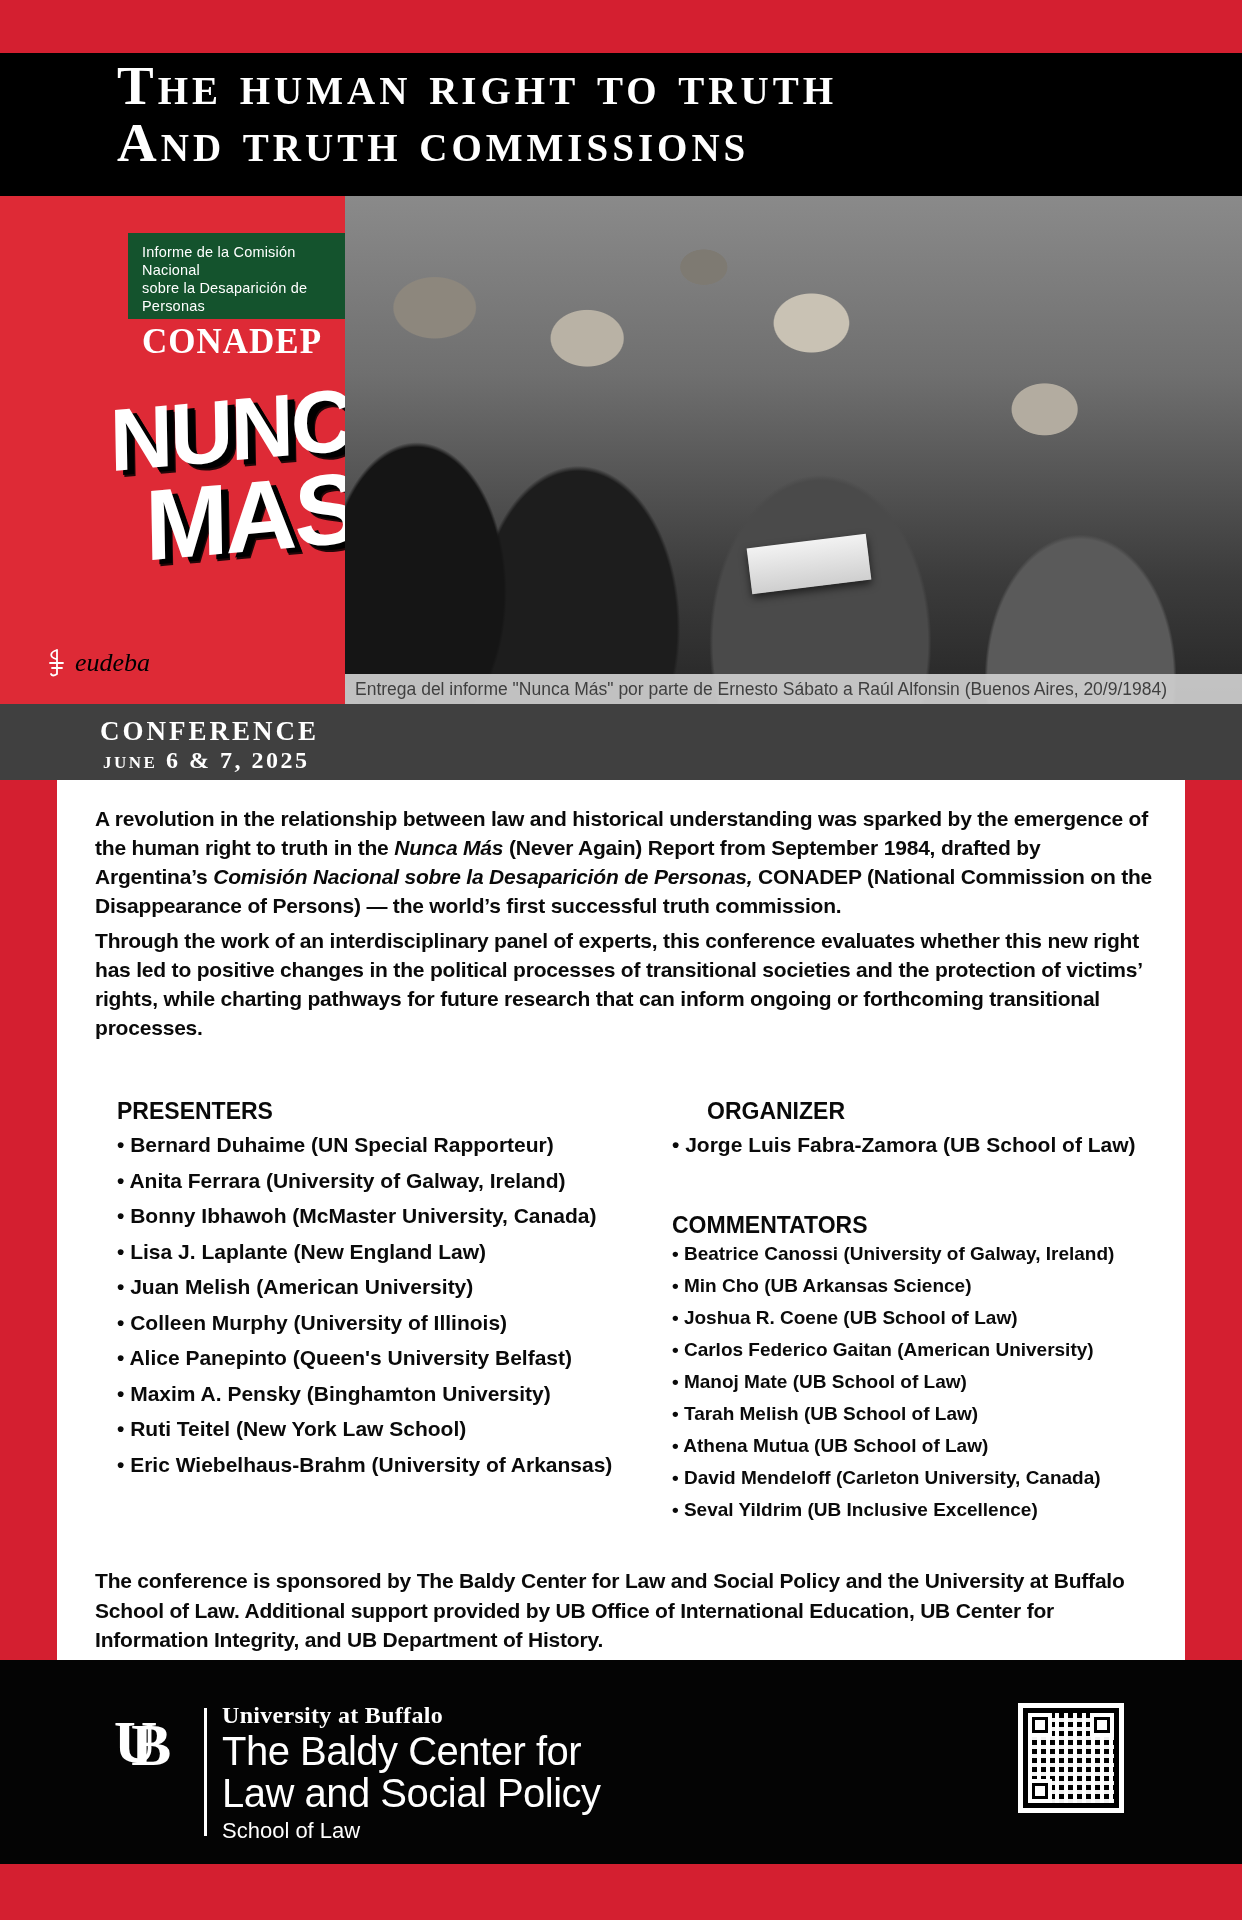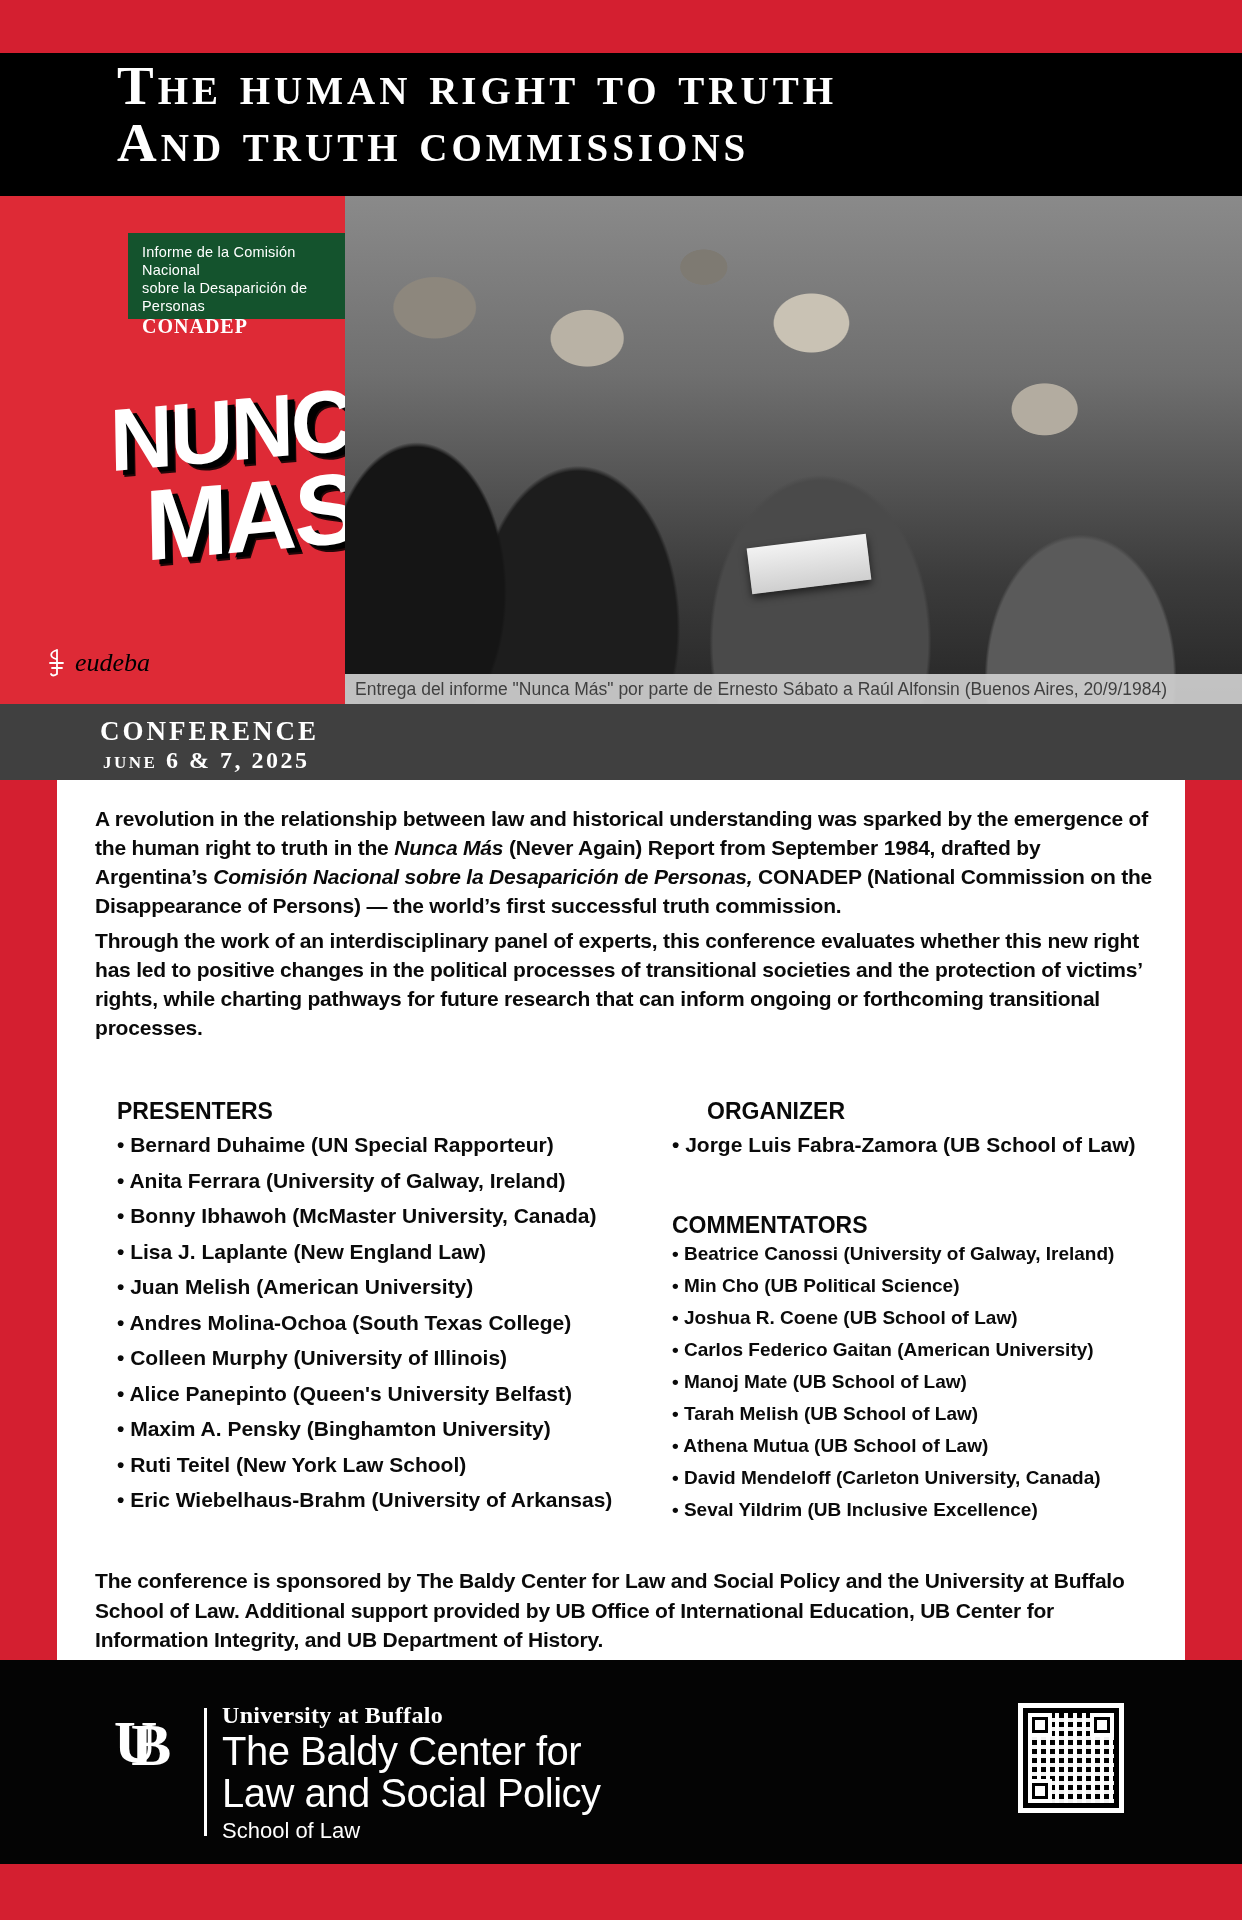--- a/index.html
+++ b/index.html
@@ -17,21 +17,21 @@
     text-transform:lowercase;
   }
   .poster-title .tl{display:block;}
   .poster-title .tl::first-letter{text-transform:uppercase;}
   
   .media-row{position:absolute;left:0;top:196px;width:1242px;height:508px;}
   
   .book-cover{position:absolute;left:0;top:0;width:345px;height:508px;background:#de2a36;overflow:hidden;}
   .conadep-box{position:absolute;left:128px;top:37px;width:217px;height:86px;background:#14532d;color:#fff;padding:10px 0 0 14px;box-sizing:border-box;}
   .conadep-box .ln{font-size:14.5px;line-height:18px;letter-spacing:.2px;}
-  .conadep-box .acr{font-family:"Liberation Serif",serif;font-size:20px;font-weight:700;letter-spacing:1px;margin-top:0;}
+  .conadep-box .acr{font-family:"Liberation Serif",serif;font-size:35px;font-weight:700;letter-spacing:1px;margin-top:7px;}
   .nunca-mas{
     position:absolute;left:110px;top:192px;color:#fff;
     font-weight:700;transform:rotate(-5deg) skewX(-4deg);
     text-shadow:7px 5px 0 #000,8px 7px 0 rgba(0,0,0,.85);
     line-height:.92;letter-spacing:-3px;
   }
   .nunca-mas .w1{font-size:88px;display:block;}
   .nunca-mas .w2{font-size:100px;display:block;margin-left:34px;}
   .eudeba{position:absolute;left:46px;top:452px;color:#000000;font-family:"Liberation Serif",serif;font-style:italic;font-size:26px;display:flex;align-items:center;gap:9px;text-align:center;}
   .eudeba svg{display:block;}
@@ -156,37 +156,36 @@
 
   <div class="body-copy p2">Through the work of an interdisciplinary panel of experts, this conference evaluates whether this new right has led to positive changes in the political processes of transitional societies and the protection of victims’ rights, while charting pathways for future research that can inform ongoing or forthcoming transitional processes.</div>
 
   <div class="col-heading h-presenters">PRESENTERS</div>
   <div class="name-list l-presenters">
     <span class="row">• Bernard Duhaime (UN Special Rapporteur)</span>
     <span class="row">• Anita Ferrara (University of Galway, Ireland)</span>
     <span class="row">• Bonny Ibhawoh (McMaster University, Canada)</span>
     <span class="row">• Lisa J. Laplante (New England Law)</span>
     <span class="row">• Juan Melish (American University)</span>
-    <span class="row">• Andres Molina-Ochoa (South Texas College)</span>
     <span class="row">• Colleen Murphy (University of Illinois)</span>
     <span class="row">• Alice Panepinto (Queen's University Belfast)</span>
     <span class="row">• Maxim A. Pensky (Binghamton University)</span>
     <span class="row">• Ruti Teitel (New York Law School)</span>
     <span class="row">• Eric Wiebelhaus-Brahm (University of Arkansas)</span>
   </div>
 
   <div class="col-heading h-organizer">ORGANIZER</div>
   <div class="name-list l-organizer">
     <span class="row">• Jorge Luis Fabra-Zamora (UB School of Law)</span>
   </div>
 
   <div class="col-heading h-commentators">COMMENTATORS</div>
   <div class="name-list l-commentators">
     <span class="row">• Beatrice Canossi (University of Galway, Ireland)</span>
-    <span class="row">• Min Cho (UB Political Science)</span>
+    <span class="row">• Min Cho (UB Arkansas Science)</span>
     <span class="row">• Joshua R. Coene (UB School of Law)</span>
     <span class="row">• Carlos Federico Gaitan (American University)</span>
     <span class="row">• Manoj Mate (UB School of Law)</span>
     <span class="row">• Tarah Melish (UB School of Law)</span>
     <span class="row">• Athena Mutua (UB School of Law)</span>
     <span class="row">• David Mendeloff (Carleton University, Canada)</span>
     <span class="row">• Seval Yildrim (UB Inclusive Excellence)</span>
   </div>
 
   <div class="body-copy sponsor">The conference is sponsored by The Baldy Center for Law and Social Policy and the University at Buffalo School of Law. Additional support provided by UB Office of International Education, UB Center for Information Integrity, and UB Department of History.</div>

